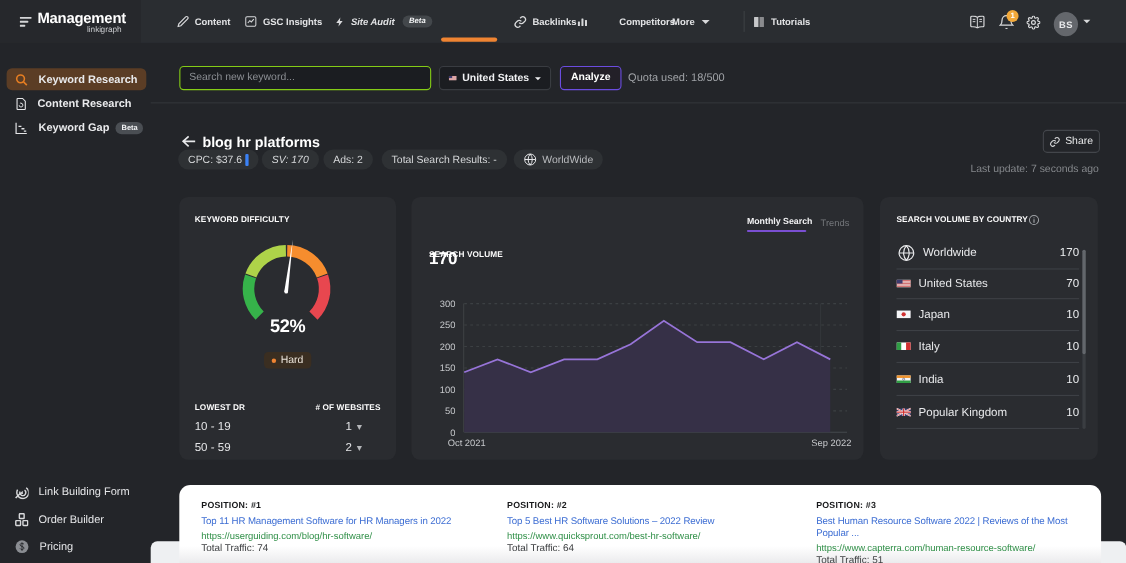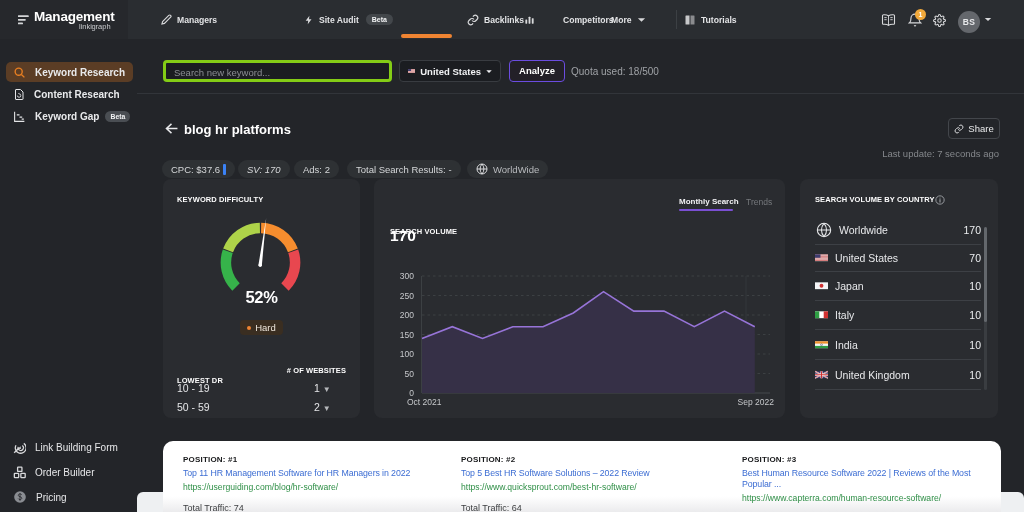--- a/index.html
+++ b/index.html
@@ -6,55 +6,62 @@
   html,body { width:1024px; height:512px; overflow:hidden; background:#232529; font-family:"Liberation Sans", sans-serif; -webkit-font-smoothing:antialiased; }
   #page { position:relative; width:1024px; height:512px; background:#232529; }
   .abs { position:absolute; }
   
   #topbar { position:absolute; left:0; top:0; width:1024px; height:39px; background:#2a2d31; }
   #logoarea { position:absolute; left:0; top:0; width:128px; height:39px; background:#26282c; }
   .navitem { position:absolute; top:0; height:39px; display:flex; align-items:center; gap:5px; color:#e2e3e5; font-size:8.6px; font-weight:bold; white-space:nowrap; }
   
   .sideitem { position:absolute; display:flex; align-items:center; gap:9px; color:#e9eaec; font-size:10px; font-weight:bold; white-space:nowrap; }
   
-  .pill { position:absolute; top:160px; height:18px; background:#2e3134; border-radius:9px; color:#d5d7d9; font-size:9.5px; display:flex; align-items:center; padding:0 9px; white-space:nowrap; }
+  .pill { position:absolute; top:136px; height:18px; background:#2e3134; border-radius:9px; color:#d5d7d9; font-size:9.5px; display:flex; align-items:center; padding:0 9px; white-space:nowrap; }
   
   .card { position:absolute; top:179px; height:239px; background:#2a2c30; border-radius:8px; }
   .cardtitle { position:absolute; color:#fdfdfd; font-size:7.5px; font-weight:bold; letter-spacing:0.1px; white-space:nowrap; }
   
   .crow { position:absolute; left:815px; width:166px; height:29px; display:flex; align-items:center; border-bottom:1px solid #3d4045; }
   .crow .nm { color:#e8e9eb; font-size:10.5px; margin-left:7px; }
   .crow .vl { position:absolute; right:0; color:#eceef0; font-size:10.5px; }
   .flag { width:13px; height:9.5px; display:block; }
   
   .poscol { position:absolute; top:455px; }
   .post { color:#17181a; font-size:8px; font-weight:bold; letter-spacing:0.2px; }
   .posl { color:#3c6dd3; font-size:8.8px; letter-spacing:-0.1px; margin-top:3.5px; line-height:11.5px; }
   .posu { color:#2f8f47; font-size:8.6px; margin-top:2.5px; }
-  .posn { color:#3c3e40; font-size:9px; margin-top:11px; }
+  .posn { color:#3c3e40; font-size:9px; margin-top:1px; }
 </style>
 </head>
 <body>
 <div id="page">
 
   <div id="topbar"></div>
   <div id="logoarea"></div>
   <svg class="abs" style="left:18px;top:15px;" width="11" height="10" viewBox="0 0 11 10">
     <path d="M0.5 1.2 H10 M0.5 4.8 H7 M0.5 8.4 H4.2" stroke="#d4d5d7" stroke-width="1.7" stroke-linecap="round" fill="none"></path>
   </svg>
   <div class="abs" style="left:34px;top:9px;color:#fff;font-size:13.5px;font-weight:bold;letter-spacing:-0.2px;">Management</div>
   <div class="abs" style="left:79px;top:22px;color:#c9cbce;font-size:7.5px;">link<span style="letter-spacing:-0.5px;">i</span>graph</div>
 
   <div class="navitem" style="left:161px;">
     <svg width="11" height="11" viewBox="0 0 24 24" fill="none" stroke="#d8d9db" stroke-width="2.4">
         <path d="M17 3a2.8 2.8 0 1 1 4 4L7.5 20.5 2 22l1.5-5.5Z"></path>
       </svg>
-    <span>Managers</span>
-  </div>
-  <div class="navitem" style="left:304px;">
+    <span>Content</span>
+  </div>
+  <div class="navitem" style="left:222px;">
+    <svg width="12" height="11" viewBox="0 0 24 24" fill="none" stroke="#d8d9db" stroke-width="2">
+        <rect x="2" y="2.5" width="20" height="19" rx="2.5"></rect>
+        <path d="M6 15l4-4.5 3 2.5 5-5.5"></path>
+      </svg>
+    <span>GSC Insights</span>
+  </div>
+  <div class="navitem" style="left:304px;font-style:italic;">
     <svg width="10" height="12" viewBox="0 0 24 24" fill="#d8d9db">
         <path d="M13 2L4 14h6l-1 8 9-12h-6l1-8z"></path>
       </svg>
     <span>Site Audit</span>
     <span style="background:#43474b;color:#f2f3f4;font-size:7px;font-weight:bold;border-radius:8px;padding:2px 6px;margin-left:2px;">Beta</span>
   </div>
   <div class="abs" style="left:401px;top:34px;width:51px;height:4px;background:#ef8432;border-radius:2px;"></div>
   <div class="navitem" style="left:467px;">
     <svg width="12" height="12" viewBox="0 0 24 24" fill="none" stroke="#d8d9db" stroke-width="2.4">
         <path d="M10 13a5 5 0 0 0 7.5.5l3-3a5 5 0 0 0-7-7l-1.7 1.7"></path>
@@ -146,21 +153,21 @@
     <span>Order Builder</span>
   </div>
   <div class="sideitem" style="left:13px;top:487px;height:20px;font-weight:normal;color:#e6e7e9;">
     <svg width="14" height="14" viewBox="0 0 24 24">
         <circle cx="12" cy="12" r="10" fill="#8a8d92"></circle>
         <path d="M12 5.5v13M15 8.2c-0.6-1-1.6-1.5-3-1.5-1.7 0-3 0.9-3 2.4 0 3.2 6 1.7 6 4.9 0 1.5-1.3 2.4-3 2.4-1.4 0-2.5-0.6-3.1-1.7" stroke="#2a2c30" stroke-width="1.5" fill="none"></path>
       </svg>
     <span>Pricing</span>
   </div>
 
-  <div class="abs" style="left:163px;top:60px;width:229px;height:22px;background:#1b1d21;border:3px solid #84cc16;border-radius:4px;color:#8b8e93;font-size:9.5px;line-height:20px;padding-left:8px;">Search new keyword...</div>
+  <div class="abs" style="left:163px;top:60px;width:229px;height:22px;background:#1b1d21;border:1px solid #84cc16;border-radius:4px;color:#8b8e93;font-size:9.5px;line-height:20px;padding-left:8px;">Search new keyword...</div>
   <div class="abs" style="left:399px;top:60px;width:102px;height:22px;background:#1b1d21;border:1px solid #393c41;border-radius:4px;display:flex;align-items:center;padding:0 8px;gap:5px;">
     <svg class="flag" style="width:12px;height:8px;" viewBox="0 0 19 10">
         <rect width="19" height="10" fill="#ececec"></rect>
         <path d="M0 1h19M0 3h19M0 5h19M0 7h19M0 9h19" stroke="#c94747" stroke-width="1"></path>
         <rect width="8" height="5" fill="#3c3b6e"></rect>
       </svg>
     <span style="color:#f0f1f3;font-size:9.5px;font-weight:bold;white-space:nowrap;">United States</span>
     <svg style="margin-left:auto;" width="10" height="7" viewBox="0 0 10 6" fill="#f0f1f3">
         <path d="M0.5 0.8l4.5 4.5 4.5-4.5z"></path>
       </svg>
@@ -204,21 +211,21 @@
       <path d="M90.21 46.23 A34.6 34.6 0 0 1 81.97 81.97" stroke="#e8474f"></path>
     </g>
     <polygon points="63.2,12.9 55.4,60.3 58.8,60.7" fill="#fff"></polygon>
     <circle cx="57.2" cy="60.2" r="1.7" fill="#fff"></circle>
   </svg>
   <div class="abs" style="left:163px;top:288px;width:197px;text-align:center;color:#fff;font-size:16.5px;font-weight:bold;letter-spacing:-0.3px;">52%</div>
   <div class="abs" style="left:240px;top:320px;width:43px;height:15px;background:#3a2e21;border-radius:4px;display:flex;align-items:center;justify-content:center;gap:4px;">
     <span style="width:4px;height:4px;border-radius:50%;background:#ef8432;display:inline-block;"></span>
     <span style="color:#ece5db;font-size:9.5px;">Hard</span>
   </div>
-  <div class="cardtitle" style="left:177px;top:366px;margin-top:10px;">LOWEST DR</div>
+  <div class="cardtitle" style="left:177px;top:366px;">LOWEST DR</div>
   <div class="cardtitle" style="left:270px;top:366px;width:76px;text-align:right;"># OF WEBSITES</div>
   <div class="abs" style="left:177px;top:382px;color:#e4e5e7;font-size:10.5px;">10 - 19</div>
   <div class="abs" style="left:314px;top:382px;color:#e4e5e7;font-size:10.5px;">1 <span style="color:#b5b7ba;font-size:8px;">▼</span></div>
   <div class="abs" style="left:177px;top:401px;color:#e4e5e7;font-size:10.5px;">50 - 59</div>
   <div class="abs" style="left:314px;top:401px;color:#e4e5e7;font-size:10.5px;">2 <span style="color:#b5b7ba;font-size:8px;">▼</span></div>
 
   <div class="card" style="left:374px;width:411px;"></div>
   <div class="cardtitle" style="left:390px;top:195px;margin-top:32px;">SEARCH VOLUME</div>
   <div class="abs" style="left:679px;top:197px;color:#f2f2f4;font-size:8px;font-weight:bold;white-space:nowrap;">Monthly Search</div>
   <div class="abs" style="left:679px;top:209px;width:54px;height:2px;background:#7a4fd2;border-radius:1px;"></div>
@@ -302,21 +309,21 @@
       <span class="vl">10</span>
   </div>
   <div class="crow" style="top:360px;height:30px;">
     <svg class="flag" viewBox="0 0 19 10">
         <rect width="19" height="10" fill="#3c3b6e"></rect>
         <path d="M0 0l19 10M19 0L0 10" stroke="#fff" stroke-width="2"></path>
         <path d="M0 0l19 10M19 0L0 10" stroke="#d03131" stroke-width="0.8"></path>
         <path d="M9.5 0v10M0 5h19" stroke="#fff" stroke-width="3"></path>
         <path d="M9.5 0v10M0 5h19" stroke="#d03131" stroke-width="1.6"></path>
       </svg>
-    <span class="nm">United Kingdom</span>
+    <span class="nm">Popular Kingdom</span>
       <span class="vl">10</span>
   </div>
   <div class="abs" style="left:984px;top:227px;width:3px;height:163px;background:#3a3d41;border-radius:2px;"></div>
   <div class="abs" style="left:984px;top:227px;width:3px;height:95px;background:#63676c;border-radius:2px;"></div>
 
   <div class="abs" style="left:137px;top:492px;width:887px;height:20px;background:#eef0f2;border-radius:6px 6px 0 0;"></div>
   <div class="abs" style="left:163px;top:441px;width:838px;height:71px;background:linear-gradient(#ffffff 78%,#ebebed);border-radius:10px 10px 0 0;"></div>
   <div class="poscol" style="left:183px;width:300px;">
     <div class="post">POSITION: #1</div>
     <div class="posl">Top 11 HR Management Software for HR Managers in 2022</div>

